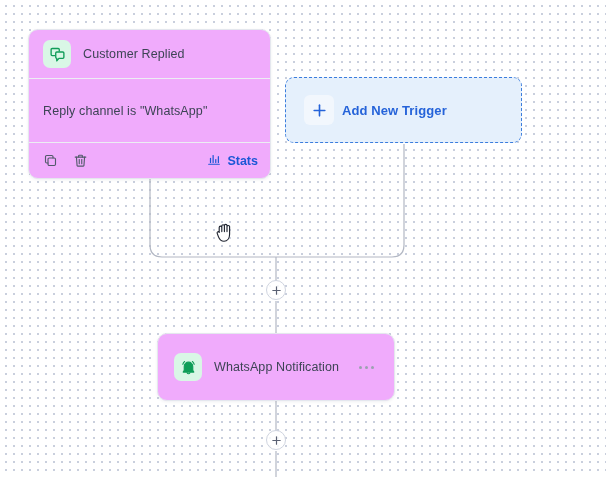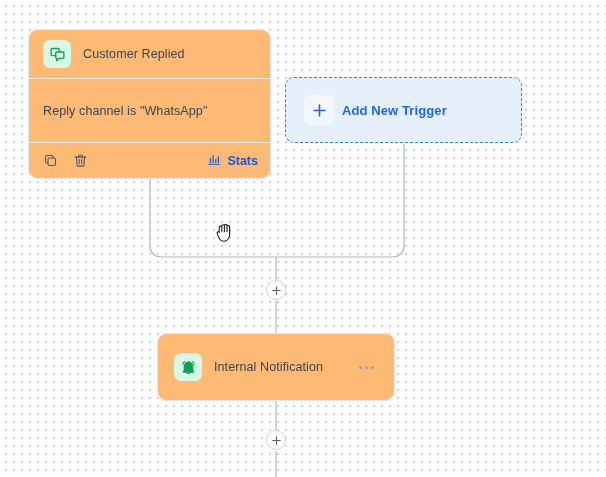--- a/index.html
+++ b/index.html
@@ -41,21 +41,21 @@
   #connectors path, #connectors line {
     fill: none;
     stroke: #b3b8c4;
     stroke-width: 1.2;
   }
 
   
   .node {
     position: absolute;
     z-index: 3;
-    background: #fdba74;
+    background: #f0abfc;
     border: 1px solid #e4e7ee;
     border-radius: 10px;
     box-shadow: 0 1px 3px rgba(30,40,70,0.07);
   }
 
   
   #trigger-card {
     left: 28px;
     top: 29px;
     width: 243px;
@@ -306,21 +306,21 @@
 
   <div class="node" id="action-card">
     <span class="icon-badge">
       <svg width="17" height="17" viewBox="0 0 24 24" fill="#0f9d58" stroke="#0f9d58" stroke-width="1.6" stroke-linecap="round" stroke-linejoin="round">
         <path d="M6 16 V10.5 A6 6 0 0 1 18 10.5 V16 L19.5 18.5 H4.5 Z"></path>
         <path d="M10 19.5 A2.2 2.2 0 0 0 14 19.5" fill="none"></path>
         <path d="M4 7.5 A7 7 0 0 1 6.5 3.5" fill="none"></path>
         <path d="M20 7.5 A7 7 0 0 0 17.5 3.5" fill="none"></path>
       </svg>
     </span>
-    <span class="node-title">Internal Notification</span>
+    <span class="node-title">WhatsApp Notification</span>
     <span class="ellipsis-btn">
       <i></i>
       <i></i>
       <i></i>
     </span>
   </div>
 
   <div class="plus-node" id="plus-after-action">
     <svg width="11" height="11" viewBox="0 0 24 24" fill="none" stroke="#5a6173" stroke-width="2.6" stroke-linecap="round">
       <path d="M12 4 V20"></path>

